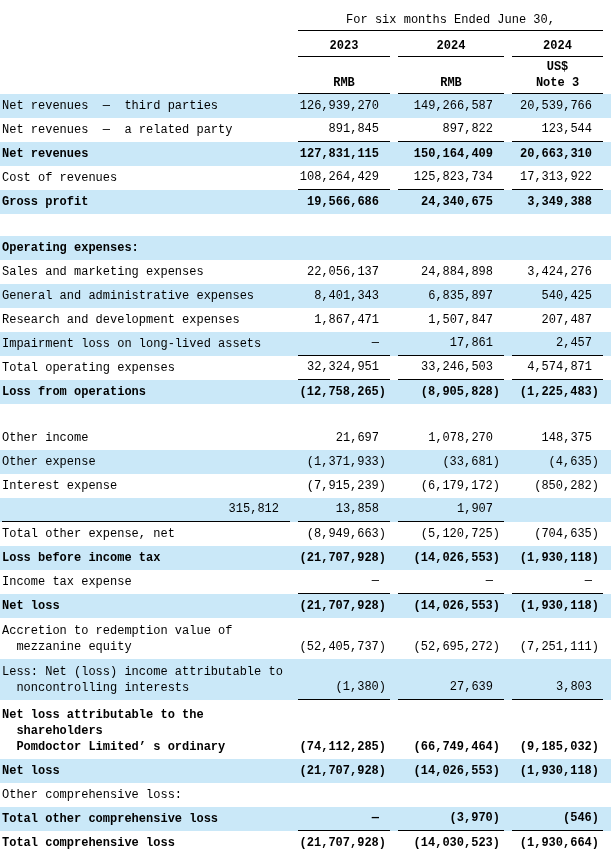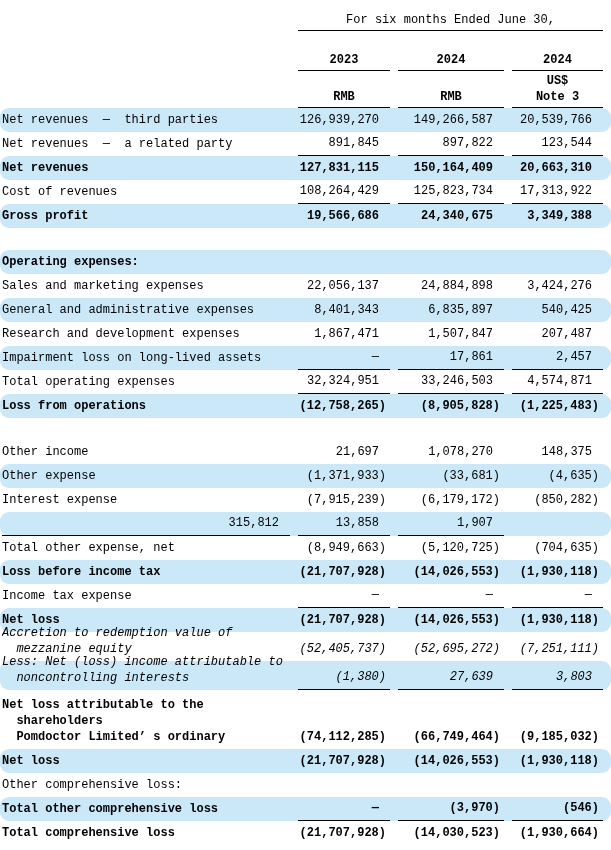--- a/index.html
+++ b/index.html
@@ -28,43 +28,43 @@
   .thead { padding-top: 12px; }
   .title-row .title {
     grid-column: 2 / 5;
     text-align: center;
     font-weight: normal;
     border-bottom: 1.5px solid #000;
     padding-bottom: 2px;
     line-height: 16px;
     white-space: pre;
   }
-  .years-row { margin-top: 21px; }
+  .years-row { margin-top: 7px; }
   .years-row .year {
     text-align: center;
     font-weight: bold;
     border-bottom: 1.5px solid #000;
     padding-bottom: 2px;
     line-height: 16px;
   }
   .curr-row { margin-top: 2px; }
   .curr-row .curr {
     text-align: center;
     font-weight: bold;
     border-bottom: 1.5px solid #000;
     padding-bottom: 2px;
     line-height: 16px;
   }
   .curr-row .curr div { line-height: 16px; }
 
   
   .body-row { height: 24px; }
-  .body-row.lines-2 { height: 29px; font-style: italic; }
+  .body-row.lines-2 { height: 41px; }
   .body-row.lines-3 { height: 59px; }
-  .body-row.hl { background: var(--hl, #CAE8F8); border-radius: 9px; }
+  .body-row.hl { background: var(--hl, #CAE8F8); }
   .body-row.bold { font-weight: bold; }
   .spacer-row { height: 22px; }
 
   .row-label {
     white-space: pre;
     line-height: 16px;
     padding-bottom: 4px;
     overflow: hidden;
   }
   .row-label div { line-height: 16px; }

